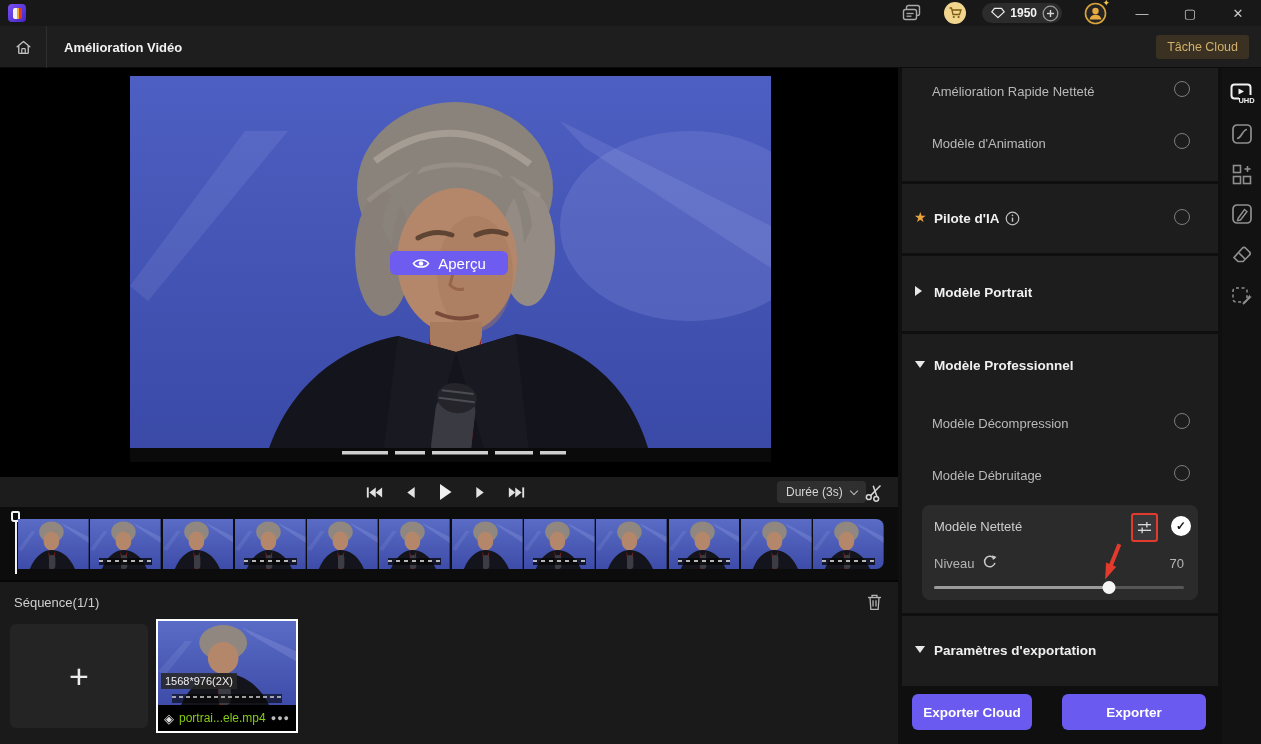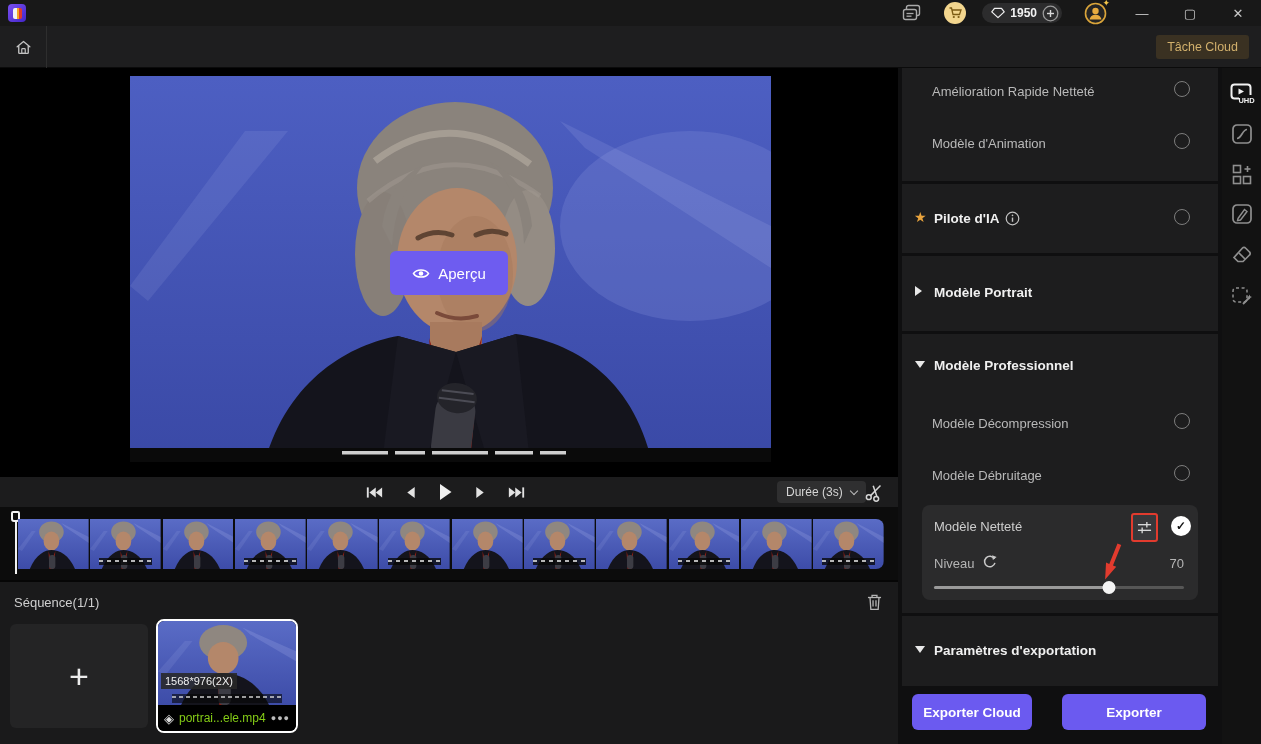--- a/index.html
+++ b/index.html
@@ -34,21 +34,21 @@
 
   
   #tabbar { left:0; top:26px; width:1261px; height:42px; background:#1e1e1f; border-bottom:1px solid #0b0b0b; }
   #home-btn { position:absolute; left:0; top:0; width:47px; height:42px; display:flex; align-items:center; justify-content:center; border-right:1px solid #2e2e2e; }
   #page-title { position:absolute; left:64px; top:0; height:42px; display:flex; align-items:center; font-size:13px; font-weight:bold; color:#f2f2f2; }
   #cloud-task-btn { position:absolute; right:12px; top:9px; height:24px; padding:0 11px; background:#3a3122; border-radius:3px; display:flex; align-items:center; font-size:12.5px; }
 
   
   #preview-area { left:0; top:68px; width:898px; height:409px; background:#000; }
   #video-frame { left:130px; top:76px; width:641px; height:386px; background:#000; }
-  #apercu-btn { left:390px; top:251px; width:118px; height:44px; background:#6e5cf0; border-radius:6px;
+  #apercu-btn { left:390px; top:251px; width:118px; height:24px; background:#6e5cf0; border-radius:6px;
     display:flex; align-items:center; justify-content:center; gap:8px; color:#fff; font-size:15px; cursor:pointer; }
 
   
   #timeline-bar { left:0; top:477px; width:898px; height:30px; background:#1c1c1d; }
   #timecode { position:absolute; left:16px; top:0; height:30px; display:flex; align-items:center; font-size:12.5px; color:#c9c9c9; letter-spacing:.3px; }
   #transport { position:absolute; left:366px; top:0; height:30px; display:flex; align-items:center; gap:23px; }
   #duration-dd { position:absolute; left:777px; top:4px; height:22px; background:#2f2f30; border-radius:4px;
     display:flex; align-items:center; padding:0 9px; gap:8px; font-size:12px; color:#d5d5d5; }
   .chev { width:6px; height:6px; border-right:1.5px solid #bdbdbd; border-bottom:1.5px solid #bdbdbd; transform:rotate(45deg); margin-top:-3px; }
   #cut-btn { position:absolute; left:864px; top:5px; }
@@ -67,21 +67,21 @@
     background-image:repeating-linear-gradient(90deg, rgba(225,225,225,.8) 0 4px, transparent 4px 8px);
     background-size:100% 2px; background-position:0 2px; background-repeat:no-repeat; }
 
   
   #sequence-panel { left:0; top:580px; width:898px; height:164px; background:#1a1a1b; border-top:2px solid #060606; }
   #sequence-title { position:absolute; left:14px; top:13px; font-size:13px; color:#cfcfcf; }
   #trash-btn { position:absolute; left:866px; top:11px; }
   #add-card { position:absolute; left:10px; top:42px; width:138px; height:104px; background:#242425; border-radius:6px;
     display:flex; align-items:center; justify-content:center; cursor:pointer; }
   #add-card .plus { font-size:34px; font-weight:300; color:#ececec; line-height:1; }
-  #clip-card { position:absolute; left:156px; top:37px; width:142px; height:114px; border:2px solid #ffffff; border-radius:8px; background:#000; overflow:hidden; }
+  #clip-card { position:absolute; left:156px; top:37px; width:142px; height:114px; border:2px solid #ffffff; border-radius:0; background:#000; overflow:hidden; }
   #clip-thumb { position:absolute; left:0; top:0; width:138px; height:84px; }
   #clip-badge { position:absolute; left:3px; top:52px; background:rgba(40,40,40,.88); color:#f0f0f0; font-size:11px; padding:2px 4px; }
   #clip-substrip { position:absolute; left:14px; right:14px; top:73px; height:9px; background-color:rgba(5,5,5,.6);
     background-image:repeating-linear-gradient(90deg, rgba(220,220,220,.7) 0 4px, transparent 4px 7px);
     background-size:100% 2px; background-position:0 2px; background-repeat:no-repeat; }
   #clip-name-row { position:absolute; left:0; right:0; bottom:0; height:26px; background:#000; display:flex; align-items:center; padding:0 6px; gap:5px; }
   #clip-name-row .move { color:#dedede; font-size:13px; }
   #clip-name-row .name { color:#84cc16; font-size:12px; white-space:nowrap; }
   #clip-name-row .more { margin-left:auto; color:#bbbbbb; font-size:9px; letter-spacing:1px; }
 
@@ -191,20 +191,21 @@
 </div>
 
 <div id="tabbar" class="abs">
   <div id="home-btn">
     <svg width="19" height="19" viewBox="0 0 24 24">
       <path d="M4,11 L12,4.5 L20,11" fill="none" stroke="#c2c2c2" stroke-width="1.7" stroke-linecap="round" stroke-linejoin="round"></path>
       <path d="M6,10 V18.5 a1,1 0 0 0 1,1 H17 a1,1 0 0 0 1,-1 V10" fill="none" stroke="#c2c2c2" stroke-width="1.7"></path>
       <rect x="9.8" y="13.5" width="4.4" height="6" rx="1" fill="none" stroke="#c2c2c2" stroke-width="1.5"></rect>
     </svg>
   </div>
+  <div id="page-title">Amélioration Vidéo</div>
   <div id="cloud-task-btn">
     <span style="color:#d2b06c">Tâche Cloud</span>
   </div>
 </div>
 
 <div id="preview-area" class="abs">
   <div id="video-frame" class="abs" style="left:130px;top:8px;">
     <svg width="641" height="386" viewBox="0 0 641 386" preserveAspectRatio="none">
       <rect width="641" height="386" fill="url(#vbg)"></rect>
       <ellipse cx="560" cy="150" rx="130" ry="95" fill="#7d8cd8" opacity="0.30"></ellipse>

